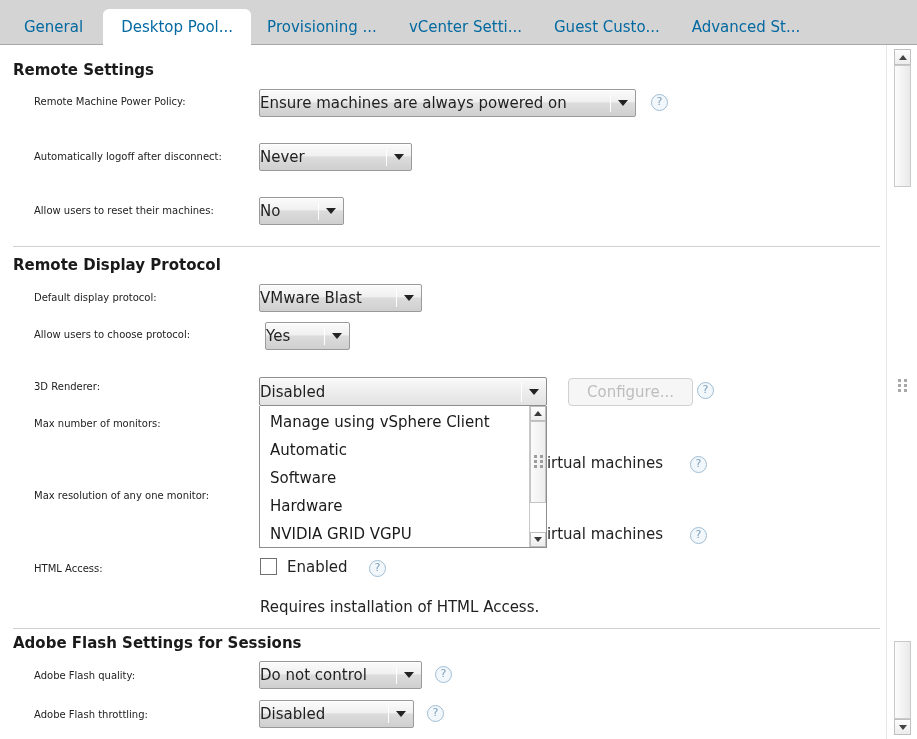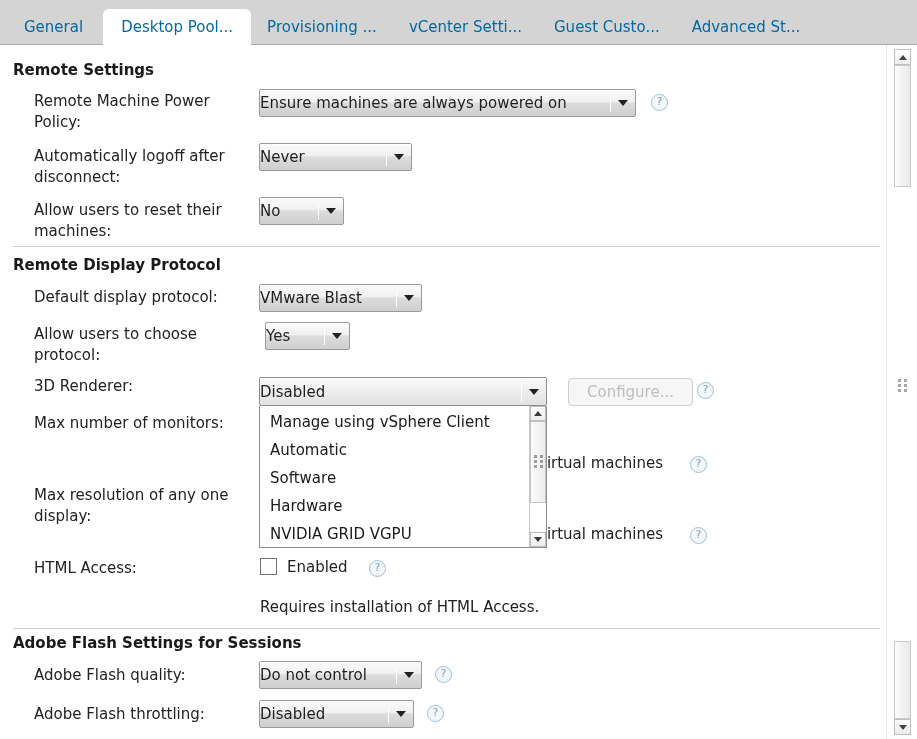--- a/index.html
+++ b/index.html
@@ -77,21 +77,21 @@
   .divider {
     position: absolute;
     left: 13px;
     width: 867px;
     height: 1px;
     background: #d0d0d0;
   }
 
   .field-label {
     position: absolute;
-    font-size: 15px;
+    font-size: 10px;
     color: #222222;
     line-height: 21px;
   }
 
   .static-text {
     position: absolute;
     font-size: 15px;
     color: #222222;
     white-space: nowrap;
   }
@@ -393,21 +393,21 @@
         </span>
     </div>
 
     <div class="field-label" style="left:34px; top:331px; width:225px;">3D Renderer:</div>
 
     <div class="field-label" style="left:34px; top:368px; width:225px;">Max number of monitors:</div>
 
     <div class="static-text" style="left:538px; top:409px;">virtual machines</div>
     <div class="help" style="left:690px; top:411px;">?</div>
 
-    <div class="field-label" style="left:34px; top:440px; width:225px;">Max resolution of any one display:</div>
+    <div class="field-label" style="left:34px; top:440px; width:225px;">Max resolution of any one monitor:</div>
 
     <div class="static-text" style="left:538px; top:480px;">virtual machines</div>
     <div class="help" style="left:690px; top:482px;">?</div>
 
     <div class="combo open" style="left:259px; top:332px; width:288px; height:29px;">
       <span class="ctext">Disabled</span>
       <span class="cdiv"></span>
       <span class="carrow">
           <i></i>
         </span>

